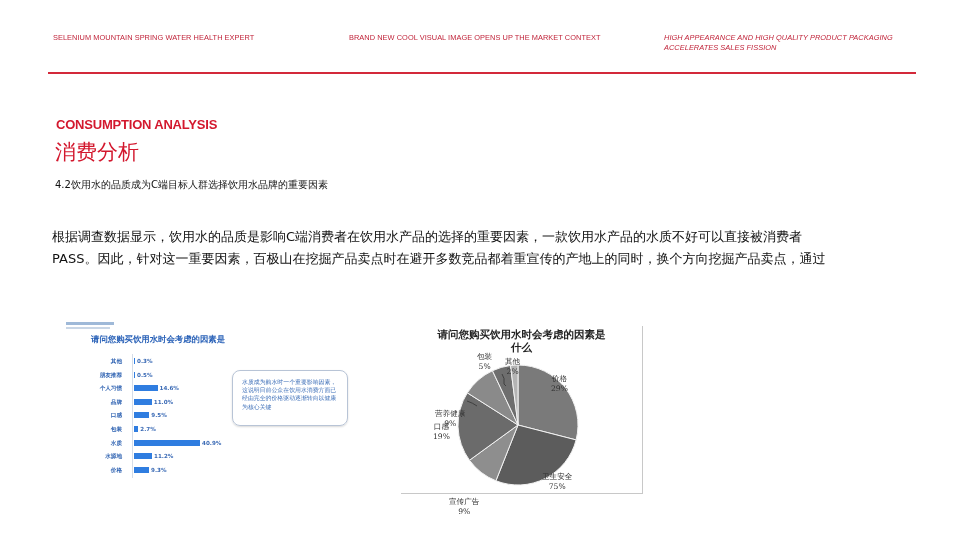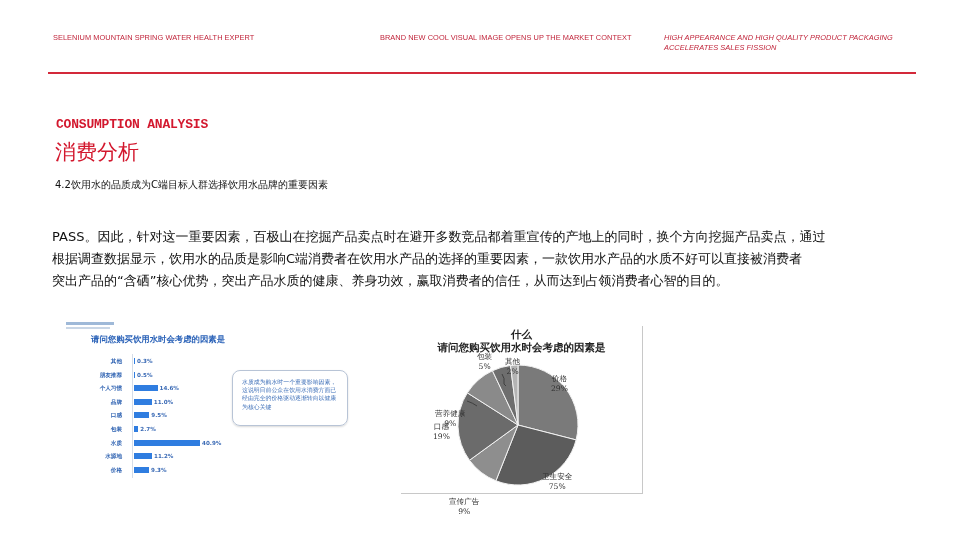--- a/index.html
+++ b/index.html
@@ -1,24 +1,24 @@
 <!DOCTYPE html>
 <html><head>
 <meta charset="utf-8">
 <style>
   html, body { margin:0; padding:0; }
   body { width:960px; height:541px; background:#ffffff; position:relative; overflow:hidden;
          font-family:"DejaVu Sans", sans-serif; color:#222; }
   .hdr { position:absolute; top:33px; font-family:"Liberation Sans", sans-serif; font-size:7.4px;
          color:#c0243a; letter-spacing:0.05px; line-height:10px; }
   .hdr.h1 { left:53px; }
-  .hdr.h2 { left:380px; }
+  .hdr.h2 { left:349px; }
   .hdr.h3 { left:664px; width:260px;font-style:italic; }
   .rule { position:absolute; left:48px; top:72px; width:868px; height:2px; background:#d3293a; }
-  .sec-en { position:absolute; left:56px; top:117px; font-family:Liberation Mono, monospace; font-weight:bold;
+  .sec-en { position:absolute; left:56px; top:117px; font-family:Liberation Sans, sans-serif; font-weight:bold;
             font-size:13px; color:#d3182e; letter-spacing:-0.2px; }
   .sec-cn { position:absolute; left:55px; top:138px; font-size:21px; color:#d3182e; }
   .subtitle { position:absolute; left:55px; top:178px; font-size:10px; color:#111; }
   .body-text { position:absolute; left:52px; top:226px; width:870px; font-size:13px; line-height:22px; color:#111; }
   .body-text p { margin:0; }
 
   
   .lchart { position:absolute; left:60px; top:318px; width:300px; height:175px; background:#fff; }
   .lchart .tiny { position:absolute; left:6px; top:4px; width:48px; height:3px; background:#9fb9d8; }
   .lchart .tiny2 { position:absolute; left:6px; top:9px; width:44px; height:2px; background:#c9d6e6; }
@@ -46,23 +46,22 @@
 <div class="hdr h1">SELENIUM MOUNTAIN SPRING WATER HEALTH EXPERT</div>
 <div class="hdr h2">BRAND NEW COOL VISUAL IMAGE OPENS UP THE MARKET CONTEXT</div>
 <div class="hdr h3">HIGH APPEARANCE AND HIGH QUALITY PRODUCT PACKAGING ACCELERATES SALES FISSION</div>
 <div class="rule"></div>
 
 <div class="sec-en">CONSUMPTION ANALYSIS</div>
 <div class="sec-cn">消费分析</div>
 <div class="subtitle">4.2饮用水的品质成为C端目标人群选择饮用水品牌的重要因素</div>
 
 <div class="body-text">
+  <p>根据调查数据显示，饮用水的品质是影响C端消费者在饮用水产品的选择的重要因素，一款饮用水产品的水质不好可以直接被消费者</p>
   <p>PASS。因此，针对这一重要因素，百极山在挖掘产品卖点时在避开多数竞品都着重宣传的产地上的同时，换个方向挖掘产品卖点，通过</p>
-  <p>根据调查数据显示，饮用水的品质是影响C端消费者在饮用水产品的选择的重要因素，一款饮用水产品的水质不好可以直接被消费者</p>
-  <p>突出产品的“含硒”核心优势，突出产品水质的健康、养身功效，赢取消费者的信任，从而达到占领消费者心智的目的。</p>
 </div>
 
 <div class="lchart">
   <div class="tiny"></div>
   <div class="tiny2"></div>
   <div class="ctitle">请问您购买饮用水时会考虑的因素是</div>
   <div class="axis"></div>
   <div id="bar-rows">
       <div class="row" style="top: 38px;">
         <div class="rlabel">其他</div>
@@ -110,22 +109,22 @@
         <div class="rval" style="left: 91.0073px;">9.3%</div>
       </div>
     </div>
   <div class="note">
     <span>水质成为购水时一个重要影响因素，这说明目前公众在饮用水消费方面已经由完全的价格驱动逐渐转向以健康为核心关键</span>
   </div>
 </div>
 
 <div class="rchart">
   <div class="ptitle">
+    <div>请问您购买饮用水时会考虑的因素是</div>
     <div>什么</div>
-    <div>请问您购买饮用水时会考虑的因素是</div>
   </div>
   <svg width="241" height="167">
     <g id="pie-slices">
         <path d="M117,99 L117,39 A60,60 0 0 1 175.11498966771788,113.92139322989128 Z" fill="#7a7a7a" stroke="#f2f2f2" stroke-width="1"></path>
         <path d="M117,99 L175.11498966771788,113.92139322989128 A60,60 0 0 1 94.91252683891932,154.7865891532951 Z" fill="#5c5c5c" stroke="#f2f2f2" stroke-width="1"></path>
         <path d="M117,99 L94.91252683891932,154.7865891532951 A60,60 0 0 1 68.45898033750316,134.2671151375484 Z" fill="#8e8e8e" stroke="#f2f2f2" stroke-width="1"></path>
         <path d="M117,99 L68.45898033750316,134.2671151375484 A60,60 0 0 1 66.34032446987908,66.85039230126021 Z" fill="#6b6b6b" stroke="#f2f2f2" stroke-width="1"></path>
         <path d="M117,99 L66.34032446987908,66.85039230126021 A60,60 0 0 1 91.45324250609562,44.71037685203884 Z" fill="#8a8a8a" stroke="#f2f2f2" stroke-width="1"></path>
         <path d="M117,99 L91.45324250609562,44.71037685203884 A60,60 0 0 1 109.48000598614172,39.47311792113133 Z" fill="#6e6e6e" stroke="#f2f2f2" stroke-width="1"></path>
         <path d="M117,99 L109.48000598614172,39.47311792113133 A60,60 0 0 1 116.99999999999999,39 Z" fill="#b4b4b4" stroke="#f2f2f2" stroke-width="1"></path>

